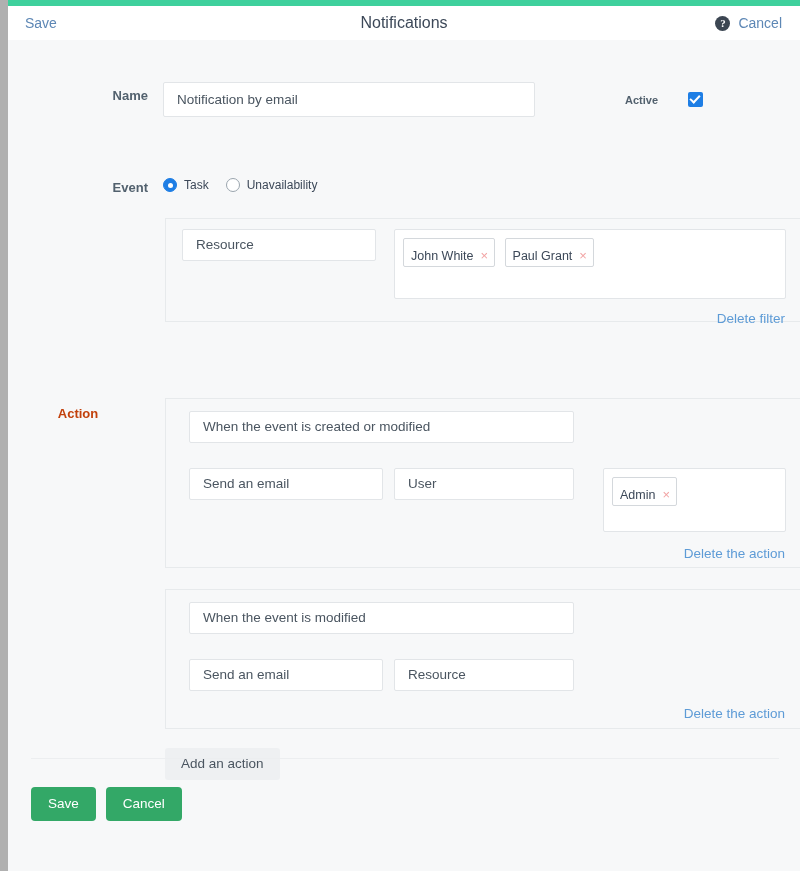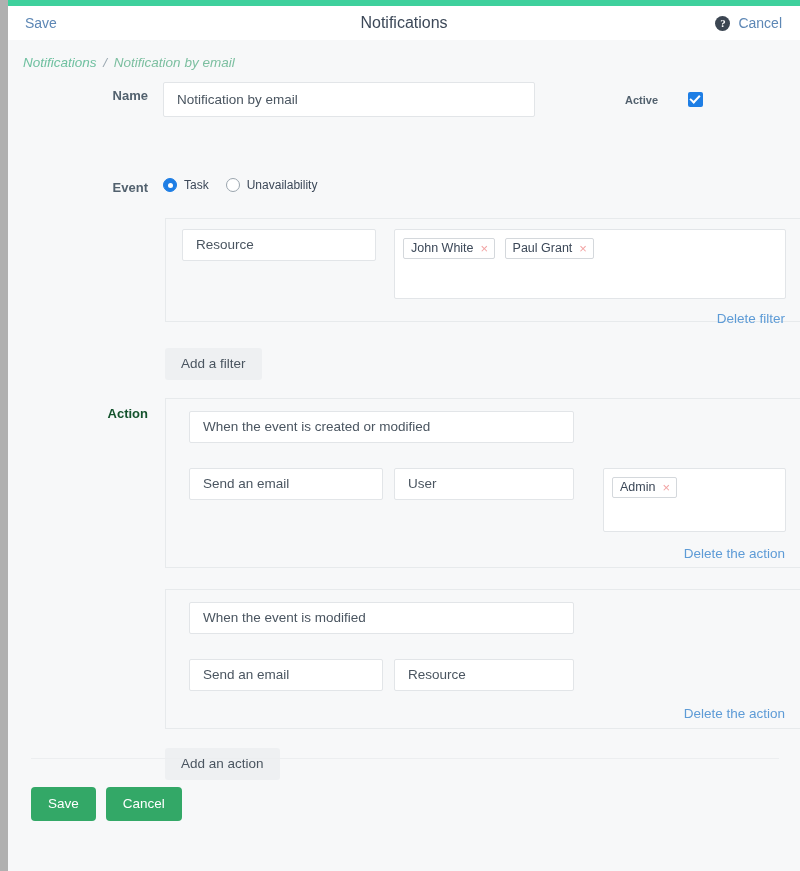--- a/index.html
+++ b/index.html
@@ -239,26 +239,25 @@
 
   .tag-box {
     background: #ffffff;
     border: 1px solid #e2e5e8;
     border-radius: 2px;
     position: absolute;
     padding: 8px 8px;
   }
   .tag {
     display: inline-flex;
-    align-items: center;
     gap: 7px;
     border: 1px solid #d4d8dc;
     background: #ffffff;
     border-radius: 2px;
-    padding: 2px 6px 3px 7px;
+    padding: 10px 6px 3px 7px;
     font-size: 12.5px;
     color: #3c4858;
     margin-right: 5px;
     vertical-align: top;
     cursor: default;
   }
   .tag-remove {
     color: #f2a3a3;
     font-size: 13px;
     line-height: 1;
@@ -302,24 +301,24 @@
     font-family: "Liberation Sans", sans-serif;
     line-height: 1;
   }
   #add-filter-button { left: 157px; top: 308px; }
 
   
   #row-action-label {
     position: absolute;
     left: 0; top: 366px;
     width: 140px;
-    text-align: right;
+    text-align: center;
     font-size: 13px;
     font-weight: bold;
-    color: #14532d;
+    color: #c2410c;
   }
 
   #action-panel-1 { top: 358px; height: 170px; }
   #action-panel-2 { top: 549px; height: 140px; }
 
   .action-trigger-select {
     position: absolute;
     left: 23px; top: 12px;
     width: 385px;
   }
@@ -380,25 +379,20 @@
     <a id="header-save-link">Save</a>
     <div id="header-title">Notifications</div>
     <div id="header-right">
       <span id="help-icon">?</span>
       <a id="header-cancel-link">Cancel</a>
     </div>
   </div>
 
   <div id="page-body">
 
-    <div id="breadcrumb">
-      <span class="crumb-link">Notifications</span>
-      <span class="crumb-sep">/</span>
-      <span class="crumb-current">Notification by email</span>
-    </div>
 
     <div class="form-row" id="row-name">
       <div class="row-label">Name</div>
       <div class="text-input" id="name-input">Notification by email</div>
       <div id="active-group">
         <span id="active-label">Active</span>
         <span id="active-checkbox"></span>
       </div>
     </div>
 
@@ -426,21 +420,20 @@
           </span>
           <span class="tag">
             <span>Paul Grant</span>
             <span class="tag-remove">×</span>
           </span>
         </div>
         <a class="panel-link" id="delete-filter-link">Delete filter</a>
       </div>
     </div>
 
-    <button class="ghost-button" id="add-filter-button">Add a filter</button>
 
     <div id="row-action-label">Action</div>
 
     <div class="panel" id="action-panel-1">
       <div class="panel-inner">
         <div class="text-input action-trigger-select">When the event is created or modified</div>
         <div class="text-input action-type-select">Send an email</div>
         <div class="text-input action-target-select">User</div>
         <div class="tag-box action-recipients-box">
           <span class="tag">

